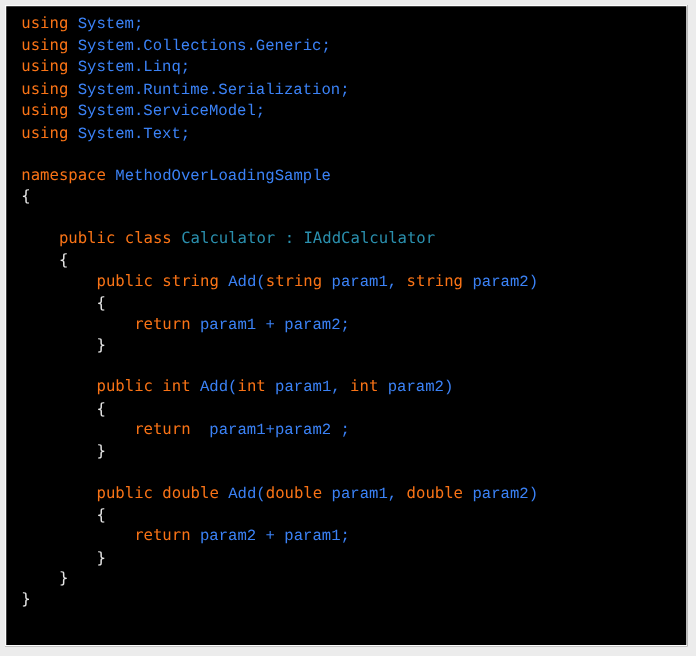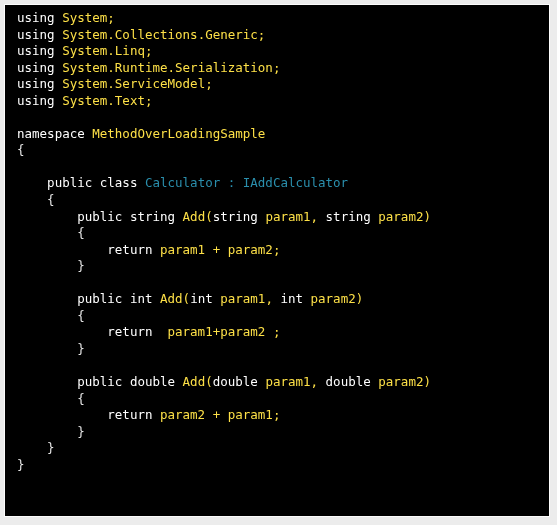--- a/index.html
+++ b/index.html
@@ -41,23 +41,23 @@
     letter-spacing: 0px;
   }
 
   .code-line {
     white-space: pre;
     min-height: 16.55px;
     padding-left: 12px;
   }
 
   
-  .tok-kw   { color: #ffffff; }
+  .tok-kw   { color: #f97316; }
   .tok-type { color: #2a8fad; text-align: center; }
-  .tok-def  { color: #fde047; }
+  .tok-def  { color: #3b82f6; font-family: Liberation Mono, monospace; }
   .tok-br   { color: #e6e6e6; }
   .tok-blank{ color: transparent; }
 </style>
 </head>
 <body>
 
 <div id="code-panel">
   <div id="code-listing"><div class="code-line"><span class="tok-kw">using</span><span class="tok-def"> System;</span></div><div class="code-line"><span class="tok-kw">using</span><span class="tok-def"> System.Collections.Generic;</span></div><div class="code-line"><span class="tok-kw">using</span><span class="tok-def"> System.Linq;</span></div><div class="code-line"><span class="tok-kw">using</span><span class="tok-def"> System.Runtime.Serialization;</span></div><div class="code-line"><span class="tok-kw">using</span><span class="tok-def"> System.ServiceModel;</span></div><div class="code-line"><span class="tok-kw">using</span><span class="tok-def"> System.Text;</span></div><div class="code-line"><span class="tok-blank">&nbsp;</span></div><div class="code-line"><span class="tok-kw">namespace</span><span class="tok-def"> MethodOverLoadingSample</span></div><div class="code-line"><span class="tok-br">{</span></div><div class="code-line"><span class="tok-blank">&nbsp;</span></div><div class="code-line"><span>    </span><span class="tok-kw">public class</span><span class="tok-def"> </span><span class="tok-type">Calculator : IAddCalculator</span></div><div class="code-line"><span>    </span><span class="tok-br">{</span></div><div class="code-line"><span>        </span><span class="tok-kw">public string</span><span class="tok-def"> Add(</span><span class="tok-kw">string</span><span class="tok-def"> param1, </span><span class="tok-kw">string</span><span class="tok-def"> param2)</span></div><div class="code-line"><span>        </span><span class="tok-br">{</span></div><div class="code-line"><span>            </span><span class="tok-kw">return</span><span class="tok-def"> param1 + param2;</span></div><div class="code-line"><span>        </span><span class="tok-br">}</span></div><div class="code-line"><span class="tok-blank">&nbsp;</span></div><div class="code-line"><span>        </span><span class="tok-kw">public int</span><span class="tok-def"> Add(</span><span class="tok-kw">int</span><span class="tok-def"> param1, </span><span class="tok-kw">int</span><span class="tok-def"> param2)</span></div><div class="code-line"><span>        </span><span class="tok-br">{</span></div><div class="code-line"><span>            </span><span class="tok-kw">return</span><span class="tok-def">  param1+param2 ;</span></div><div class="code-line"><span>        </span><span class="tok-br">}</span></div><div class="code-line"><span class="tok-blank">&nbsp;</span></div><div class="code-line"><span>        </span><span class="tok-kw">public double</span><span class="tok-def"> Add(</span><span class="tok-kw">double</span><span class="tok-def"> param1, </span><span class="tok-kw">double</span><span class="tok-def"> param2)</span></div><div class="code-line"><span>        </span><span class="tok-br">{</span></div><div class="code-line"><span>            </span><span class="tok-kw">return</span><span class="tok-def"> param2 + param1;</span></div><div class="code-line"><span>        </span><span class="tok-br">}</span></div><div class="code-line"><span>    </span><span class="tok-br">}</span></div><div class="code-line"><span class="tok-br">}</span></div></div>
 </div>
 

